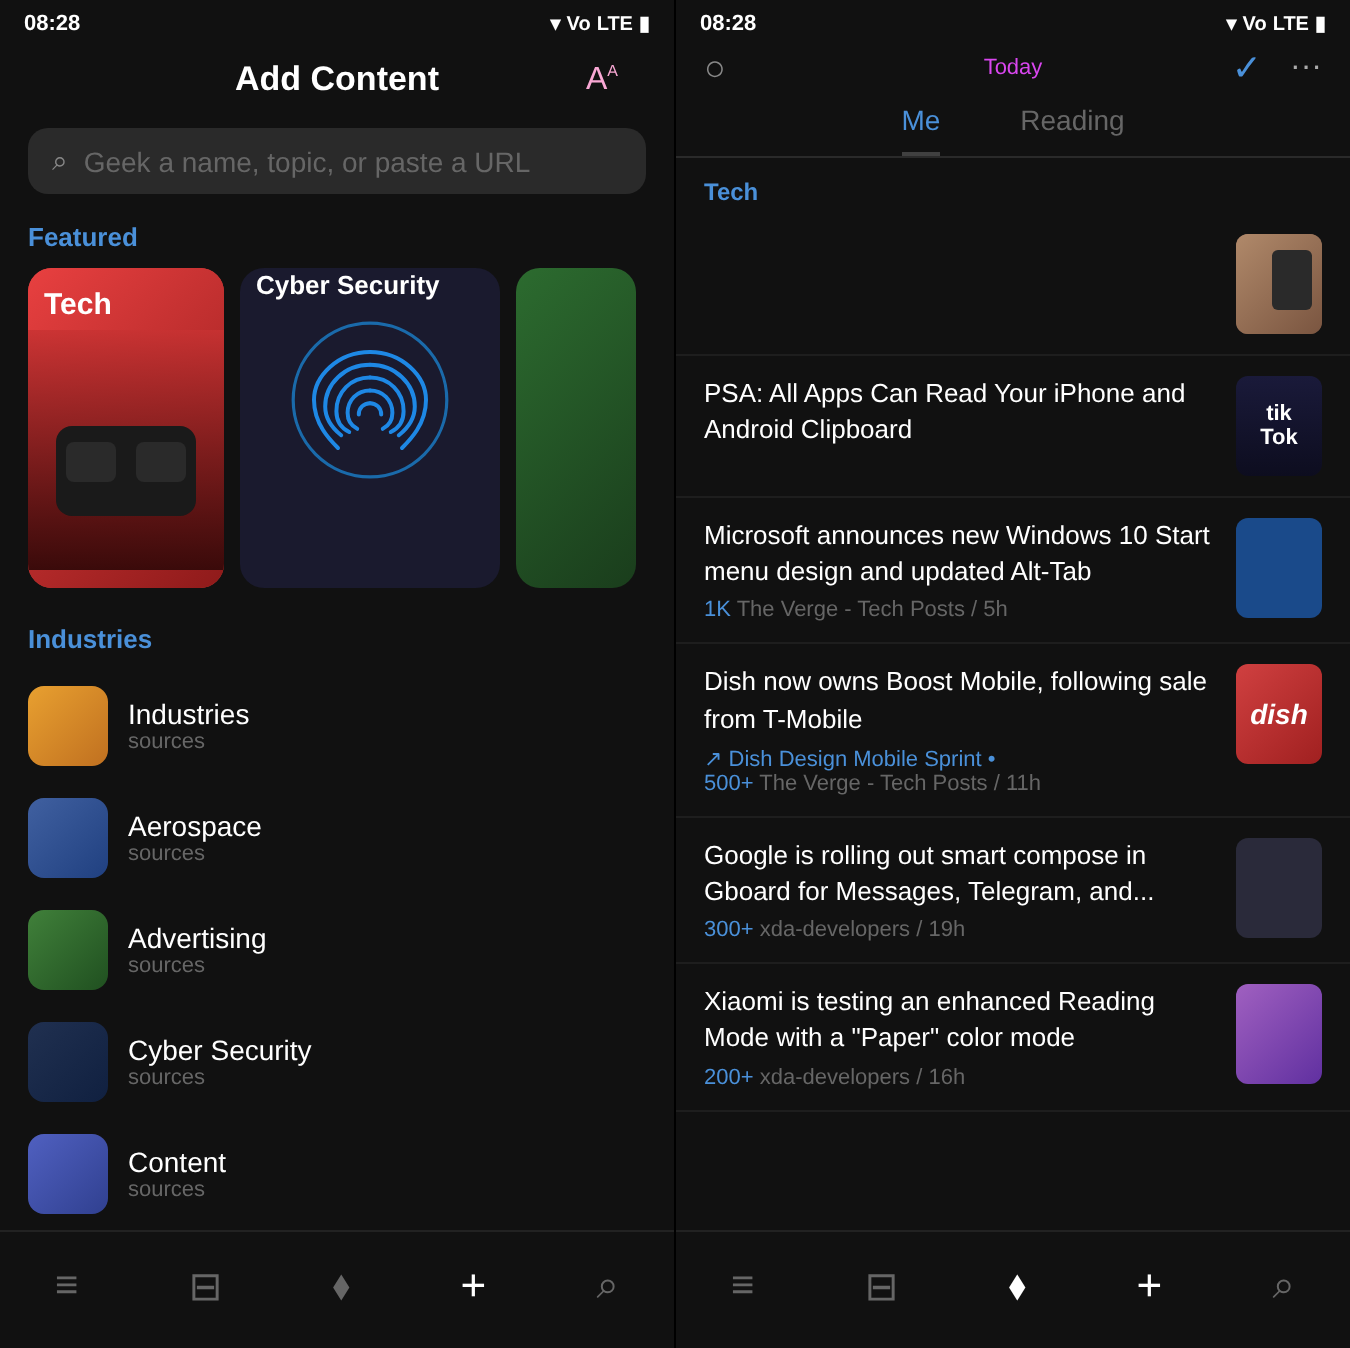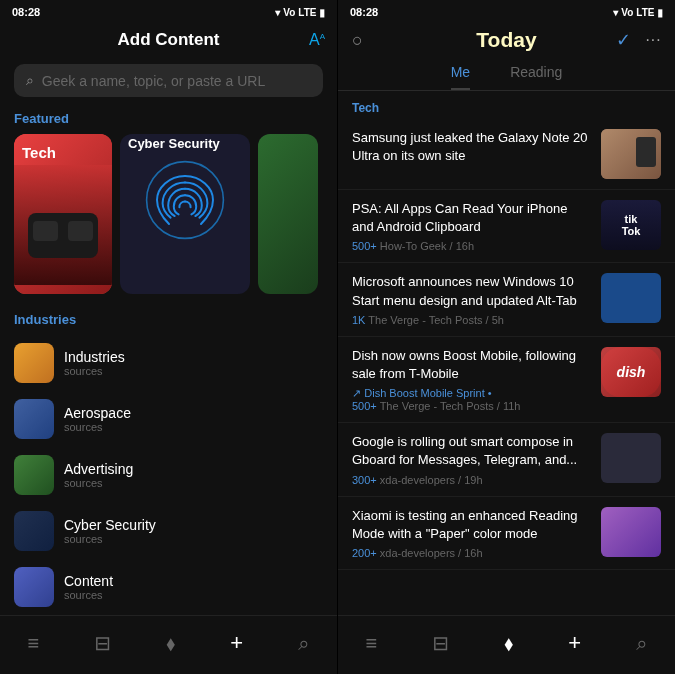--- a/index.html
+++ b/index.html
@@ -46,22 +46,22 @@
       padding: 8px 16px;
       position: relative;
     }
     .header-title {
       color: #fff;
       font-size: 17px;
       font-weight: 600;
     }
     .header-icon-right {
       position: absolute;
-      right: 12px;
-      color: #0ea5e9;
+      right: 28px;
+      color: #f9a8d4;
       font-size: 16px;
     }
 
     .search-bar {
       margin: 6px 14px 10px;
       background: #2a2a2a;
       border-radius: 10px;
       display: flex;
       align-items: center;
       padding: 8px 12px;
@@ -263,23 +263,23 @@
     }
 
     .right-header {
       display: flex;
       align-items: center;
       justify-content: center;
       padding: 6px 16px 2px;
       position: relative;
     }
     .right-header-title {
-      color: #fef9c3;
-      font-size: 21px;
-      font-weight: 700;
+      color: #d946ef;
+      font-size: 11px;
+      font-weight: 400;
     }
     .right-header-icons {
       position: absolute;
       right: 14px;
       display: flex;
       gap: 14px;
       align-items: center;
     }
     .right-header-icon { color: #aaa; font-size: 16px; }
     .right-header-check { color: #4a90d9; font-size: 18px; }
@@ -330,21 +330,21 @@
       line-height: 1.4;
       margin-bottom: 4px;
     }
     .news-meta {
       color: #666;
       font-size: 11px;
     }
     .news-meta .count { color: #4a90d9; font-weight: 500; }
     .news-meta .trending { color: #4a90d9; }
     .news-thumb {
-      width: 60px;
+      width: 43px;
       height: 50px;
       border-radius: 6px;
       flex-shrink: 0;
       overflow: hidden;
     }
 
     
     .thumb-samsung { background: linear-gradient(135deg, #8a6a5a, #6a4a3a); }
     .thumb-tiktok { background: linear-gradient(180deg, #1a1a3a, #0a0a20); position: relative; }
     .thumb-windows { background: linear-gradient(135deg, #1a4a8a, #0a2a5a); }
@@ -391,21 +391,20 @@
     .dish-logo {
       width: 100%; height: 100%;
       background: linear-gradient(135deg, #d04040, #a02020);
       display: flex;
       align-items: center;
       justify-content: center;
       color: #fff;
       font-size: 14px;
       font-weight: bold;
       font-style: italic;
-      border-radius: 20px;
     }
     .gboard-screen {
       width: 100%; height: 100%;
       background: #2a2a3a;
     }
     .xiaomi-screen {
       width: 100%; height: 100%;
       background: linear-gradient(135deg, #a060c0, #6030a0);
     }
   </style>
@@ -542,35 +541,29 @@
     <span class="tab active">Me</span>
     <span class="tab">Reading</span>
   </div>
 
   <div class="section-tag">Tech</div>
 
   <div class="news-list">
 
     <div class="news-item">
       <div class="news-content">
-        <div class="news-title">Samsung just leaked the Galaxy Note 20 Ultra on its own site</div>
       </div>
       <div class="news-thumb thumb-samsung">
         <div class="samsung-phone"></div>
       </div>
     </div>
 
     <div class="news-item">
       <div class="news-content">
         <div class="news-title">PSA: All Apps Can Read Your iPhone and Android Clipboard</div>
-        <div class="news-meta">
-          <span class="count">500+</span>
-          <span> How-To Geek / </span>
-          <span>16h</span>
-        </div>
       </div>
       <div class="news-thumb thumb-tiktok">
         <div class="tiktok-logo" style="font-size:10px;color:#fff;display:flex;align-items:center;justify-content:center;flex-direction:column;">
           <span style="font-weight:700;font-size:11px;">tik</span>
           <span style="font-weight:700;font-size:11px;">Tok</span>
         </div>
       </div>
     </div>
 
     <div class="news-item">
@@ -584,21 +577,21 @@
       </div>
       <div class="news-thumb thumb-windows">
         <div class="windows-screen"></div>
       </div>
     </div>
 
     <div class="news-item">
       <div class="news-content">
         <div class="news-title">Dish now owns Boost Mobile, following sale from T-Mobile</div>
         <div class="news-meta">
-          <span class="trending">↗ Dish Boost Mobile Sprint •</span><br>
+          <span class="trending">↗ Dish Design Mobile Sprint •</span><br>
           <span class="count">500+</span>
           <span> The Verge - Tech Posts / </span>
           <span>11h</span>
         </div>
       </div>
       <div class="news-thumb thumb-dish">
         <div class="dish-logo">dish</div>
       </div>
     </div>
 

